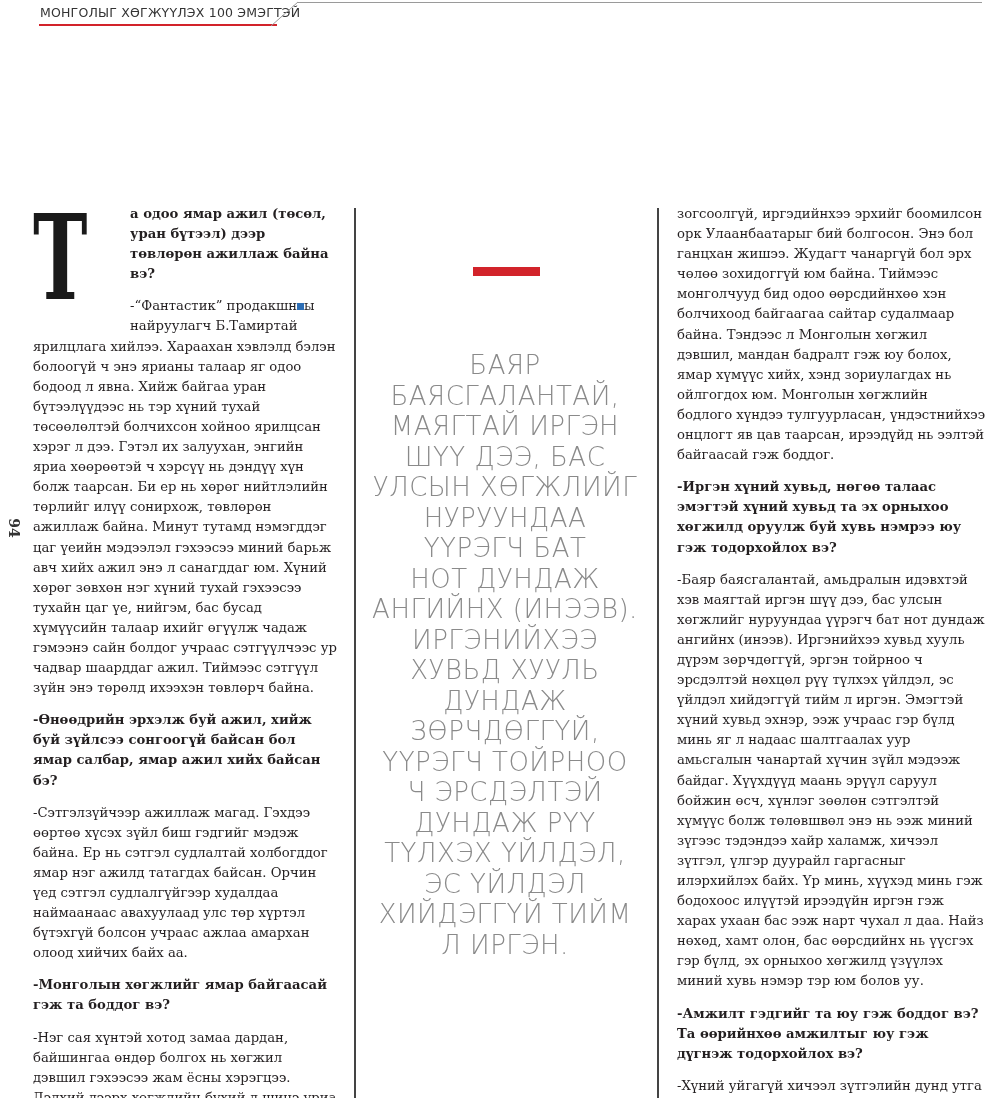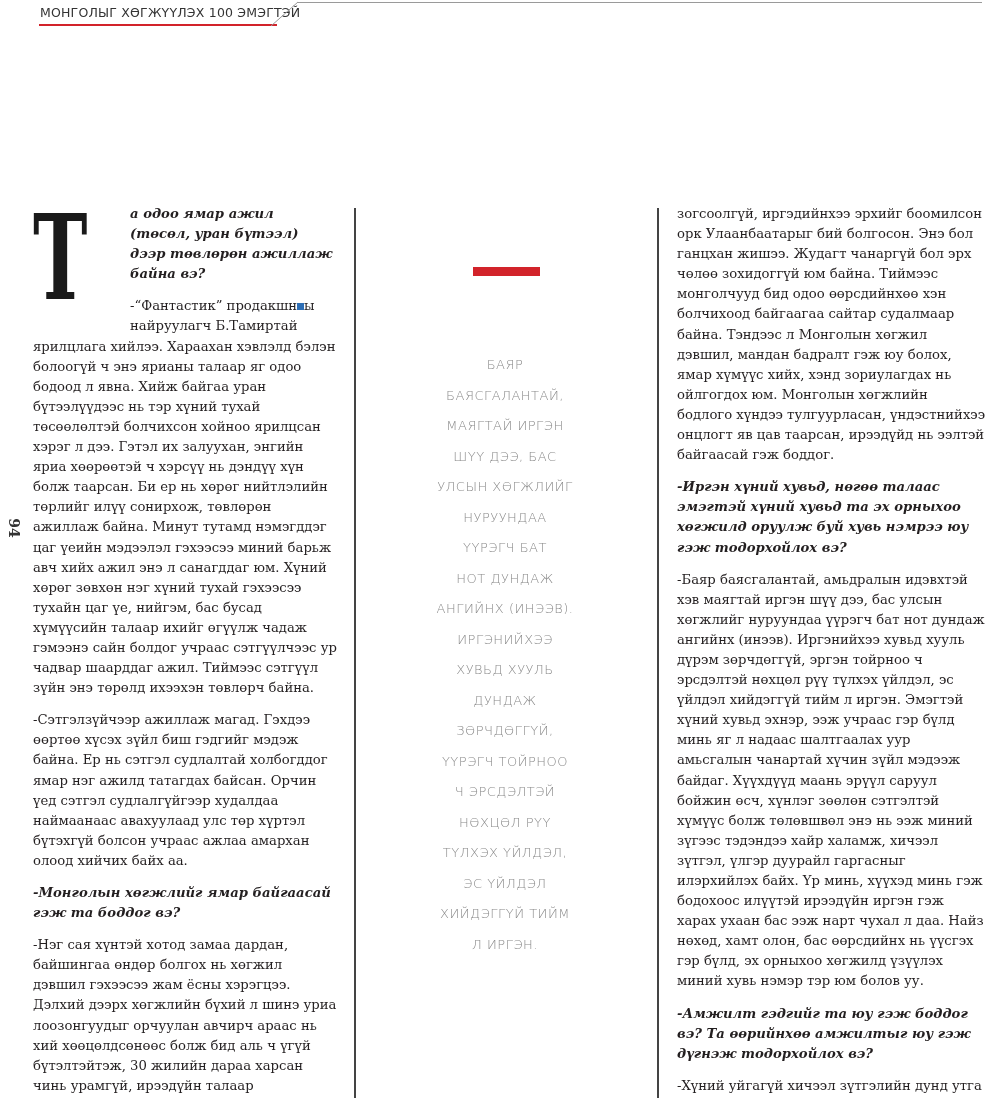--- a/index.html
+++ b/index.html
@@ -15,57 +15,58 @@
 
   
   .page-number { position: absolute; left: 4px; top: 520px; font-size: 14px; font-weight: bold;
     transform: rotate(90deg); transform-origin: center; color: #333; }
 
   
   .col { position: absolute; top: 204px; font-size: 13.2px; line-height: 20.1px; }
   .col-left { left: 33px; width: 305px; }
   .col-right { left: 677px; width: 310px; }
   .col p { margin: 0 0 12px 0; }
-  .col p.q { font-weight: bold; font-style: italic; }
+  .col p.q { font-weight: bold; }
 
   .drop-cap { float: left; font-family: "DejaVu Serif", serif; font-weight: bold; font-size: 118px;
     line-height: 100px; height: 118px; margin: 4px 16px 0 0; transform: scaleX(0.62); transform-origin: left top;
     width: 48px; color: #1a1a1a; }
   .drop-cap-gap { float: left; width: 33px; height: 124px; clear: none; }
   .cursor-mark { display: inline-block; width: 7px; height: 7px; background: #2d6eb5; vertical-align: middle; }
 
   
   .divider { position: absolute; width: 2px; background: #444; top: 208px; height: 890px; }
   .divider-1 { left: 354px; }
   .divider-2 { left: 657px; }
 
   
   .pull-red-bar { position: absolute; left: 473px; top: 267px; width: 67px; height: 9px; background: #d2232a; }
   .pull-quote { position: absolute; left: 370px; width: 270px; top: 350px; text-align: center;
-    font-family: "DejaVu Sans", sans-serif; font-weight: 300; font-size: 13px; line-height: 30.5px;
+    font-family: "DejaVu Sans", sans-serif; font-weight: 300; font-size: 26px; line-height: 30.5px;
     color: #8a8a8a; letter-spacing: 0.5px; }
   .pull-quote span { display: block; }
 </style>
 </head>
 <body>
 
 <div class="running-head">МОНГОЛЫГ ХӨГЖҮҮЛЭХ 100 ЭМЭГТЭЙ</div>
 <div class="head-red-rule"></div>
 <svg class="head-slant" viewBox="0 0 30 27">
   <line x1="1" y1="26" x2="28" y2="2" stroke="#9a9a9a" stroke-width="1"></line>
 </svg>
 <div class="head-gray-rule"></div>
 
 <div class="page-number">94</div>
 
 <div class="col col-left">
   <div class="drop-cap">Т</div>
   <div class="drop-cap-gap"></div>
   <p class="q">а одоо ямар ажил (төсөл, уран бүтээл) дээр төвлөрөн ажиллаж байна вэ?</p>
   <p><span>-“Фантастик” продакшн</span><span class="cursor-mark"></span><span>ы найруулагч Б.Тамиртай ярилцлага хийлээ. Хараахан хэвлэлд бэлэн болоогүй ч энэ ярианы талаар яг одоо бодоод л явна. Хийж байгаа уран бүтээлүүдээс нь тэр хүний тухай төсөөлөлтэй болчихсон хойноо ярилцсан хэрэг л дээ. Гэтэл их залуухан, энгийн яриа хөөрөөтэй ч хэрсүү нь дэндүү хүн болж таарсан. Би ер нь хөрөг нийтлэлийн төрлийг илүү сонирхож, төвлөрөн ажиллаж байна. Минут тутамд нэмэгддэг цаг үеийн мэдээлэл гэхээсээ миний барьж авч хийх ажил энэ л санагддаг юм. Хүний хөрөг зөвхөн нэг хүний тухай гэхээсээ тухайн цаг үе, нийгэм, бас бусад хүмүүсийн талаар ихийг өгүүлж чадаж гэмээнэ сайн болдог учраас сэтгүүлчээс ур чадвар шаарддаг ажил. Тиймээс сэтгүүл зүйн энэ төрөлд ихээхэн төвлөрч байна.</span></p>
+  <p class="q">-Өнөөдрийн эрхэлж буй ажил, хийж буй зүйлсээ сонгоогүй байсан бол ямар салбар, ямар ажил хийх байсан бэ?</p>
   <p>-Сэтгэлзүйчээр ажиллаж магад. Гэхдээ өөртөө хүсэх зүйл биш гэдгийг мэдэж байна. Ер нь сэтгэл судлалтай холбогддог ямар нэг ажилд татагдах байсан. Орчин үед сэтгэл судлалгүйгээр худалдаа наймаанаас авахуулаад улс төр хүртэл бүтэхгүй болсон учраас ажлаа амархан олоод хийчих байх аа.</p>
   <p class="q">-Монголын хөгжлийг ямар байгаасай гэж та боддог вэ?</p>
   <p>-Нэг сая хүнтэй хотод замаа дардан, байшингаа өндөр болгох нь хөгжил дэвшил гэхээсээ жам ёсны хэрэгцээ. Дэлхий дээрх хөгжлийн бүхий л шинэ уриа лоозонгуудыг орчуулан авчирч араас нь хий хөөцөлдсөнөөс болж бид аль ч үгүй бүтэлтэйтэж, 30 жилийн дараа харсан чинь урамгүй, ирээдүйн талаар үнэмшилгүй болтлоо ядарч туйлджээ. Жишээ нь, хувийн өмч, бизнесийн эрх ашиг чухал гэж заасан, тэгээд нийтээрээ шүтсэн. Ёс суртахууны талаар огт яриагүй. Гэтэл тэр нь явган хүний замгүй, машины</p>
 </div>
 
 <div class="divider divider-1"></div>
 <div class="divider divider-2"></div>
 
 <div class="pull-red-bar"></div>
 <div class="pull-quote" id="pull-quote">
@@ -77,21 +78,21 @@
     <span>НУРУУНДАА</span>
     <span>ҮҮРЭГЧ БАТ</span>
     <span>НОТ ДУНДАЖ</span>
     <span>АНГИЙНХ (ИНЭЭВ).</span>
     <span>ИРГЭНИЙХЭЭ</span>
     <span>ХУВЬД ХУУЛЬ</span>
     <span>ДУНДАЖ</span>
     <span>ЗӨРЧДӨГГҮЙ,</span>
     <span>ҮҮРЭГЧ ТОЙРНОО</span>
     <span>Ч ЭРСДЭЛТЭЙ</span>
-    <span>НӨХЦӨЛ РҮҮ</span>
+    <span>ДУНДАЖ РҮҮ</span>
     <span>ТҮЛХЭХ ҮЙЛДЭЛ,</span>
     <span>ЭС ҮЙЛДЭЛ</span>
     <span>ХИЙДЭГГҮЙ ТИЙМ</span>
     <span>Л ИРГЭН.</span>
   </div>
 
 <div class="col col-right">
   <p>зогсоолгүй, иргэдийнхээ эрхийг боомилсон орк Улаанбаатарыг бий болгосон. Энэ бол ганцхан жишээ. Жудагт чанаргүй бол эрх чөлөө зохидоггүй юм байна. Тиймээс монголчууд бид одоо өөрсдийнхөө хэн болчихоод байгаагаа сайтар судалмаар байна. Тэндээс л Монголын хөгжил дэвшил, мандан бадралт гэж юу болох, ямар хүмүүс хийх, хэнд зориулагдах нь ойлгогдох юм. Монголын хөгжлийн бодлого хүндээ тулгуурласан, үндэстнийхээ онцлогт яв цав таарсан, ирээдүйд нь ээлтэй байгаасай гэж боддог.</p>
   <p class="q">-Иргэн хүний хувьд, нөгөө талаас эмэгтэй хүний хувьд та эх орныхоо хөгжилд оруулж буй хувь нэмрээ юу гэж тодорхойлох вэ?</p>
   <p>-Баяр баясгалантай, амьдралын идэвхтэй хэв маягтай иргэн шүү дээ, бас улсын хөгжлийг нуруундаа үүрэгч бат нот дундаж ангийнх (инээв). Иргэнийхээ хувьд хууль дүрэм зөрчдөггүй, эргэн тойрноо ч эрсдэлтэй нөхцөл рүү түлхэх үйлдэл, эс үйлдэл хийдэггүй тийм л иргэн. Эмэгтэй хүний хувьд эхнэр, ээж учраас гэр бүлд минь яг л надаас шалтгаалах уур амьсгалын чанартай хүчин зүйл мэдээж байдаг. Хүүхдүүд маань эрүүл саруул бойжин өсч, хүнлэг зөөлөн сэтгэлтэй хүмүүс болж төлөвшвөл энэ нь ээж миний зүгээс тэдэндээ хайр халамж, хичээл зүтгэл, үлгэр дуурайл гаргасныг илэрхийлэх байх. Үр минь, хүүхэд минь гэж бодохоос илүүтэй ирээдүйн иргэн гэж харах ухаан бас ээж нарт чухал л даа. Найз нөхөд, хамт олон, бас өөрсдийнх нь үүсгэх гэр бүлд, эх орныхоо хөгжилд үзүүлэх миний хувь нэмэр тэр юм болов уу.</p>

